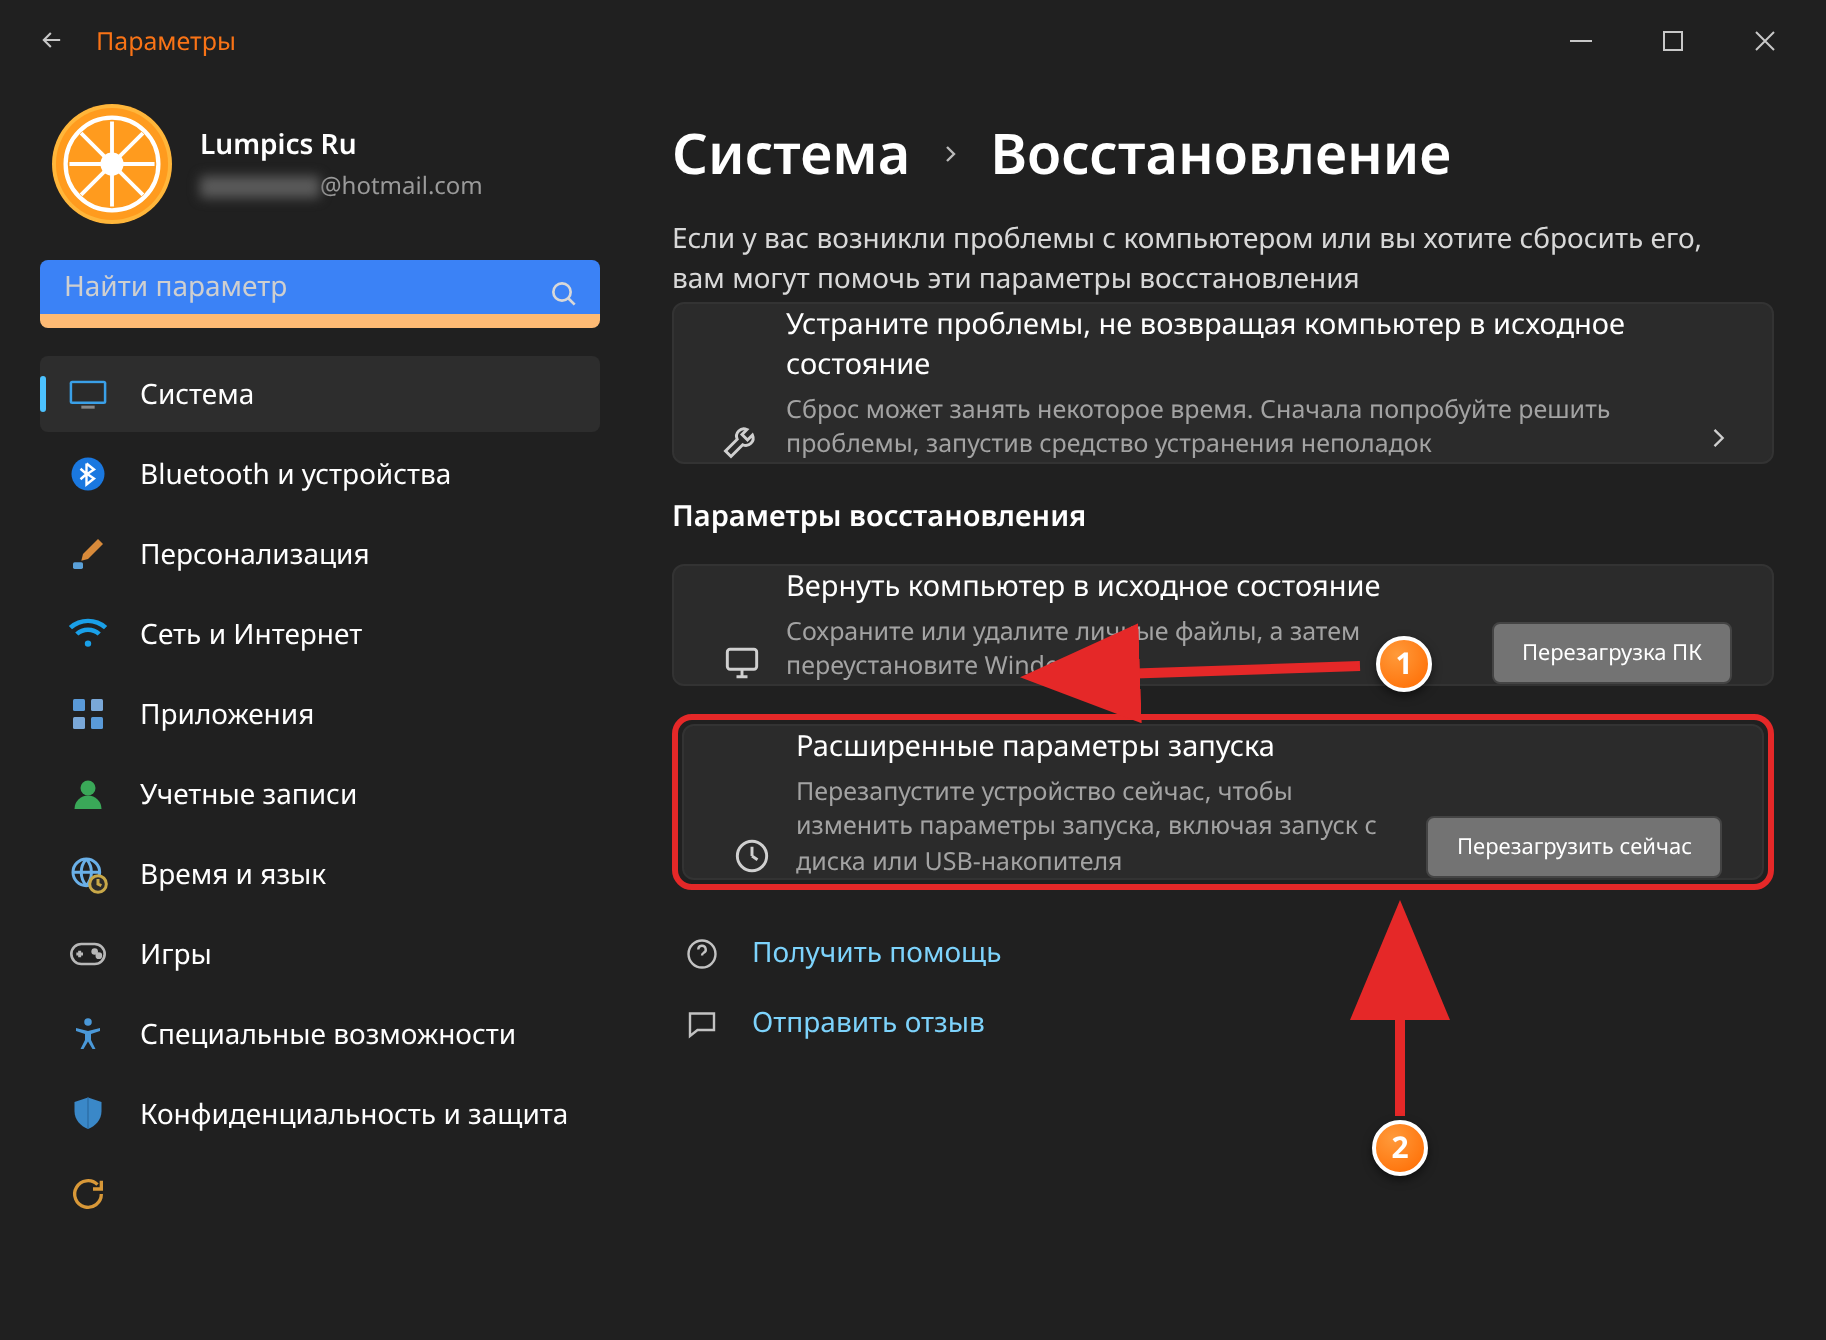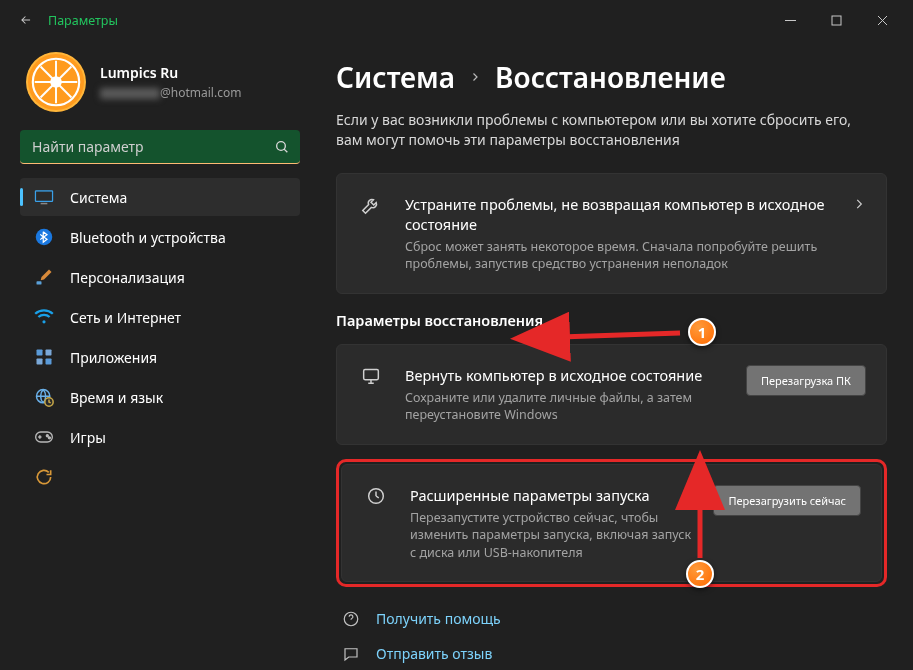--- a/index.html
+++ b/index.html
@@ -1,57 +1,57 @@
 <!DOCTYPE html>
 <html><head>
 <meta charset="utf-8">
 <style>
   * { box-sizing: border-box; margin: 0; padding: 0; font-family: "Segoe UI", system-ui, sans-serif; }
   body { background: #202020; color: #fff; width: 913px; height: 670px; overflow: hidden; position: relative; }
 
   
   .titlebar { height: 40px; display: flex; align-items: center; padding: 0 8px; }
   .titlebar .back { width: 36px; height: 36px; display:flex; align-items:center; justify-content:center; color:#c8c8c8; }
-  .titlebar .title { font-size: 12.5px; color:#22c55e; margin-left:4px; }
+  .titlebar .title { font-size: 12.5px; color:#f97316; margin-left:4px; }
   .titlebar .spacer { flex:1; }
   .winbtn { width:46px; height:32px; display:flex; align-items:center; justify-content:center; color:#c8c8c8; }
   .winbtn svg { width:11px; height:11px; }
 
   .body { display:flex; height: calc(100% - 40px); }
 
   
   .sidebar { width: 312px; padding: 12px 12px 0 20px; display:flex; flex-direction:column; overflow:hidden; }
 
   .profile { display:flex; align-items:center; gap:14px; margin-bottom:18px; padding-left:6px; }
   .avatar { width:60px; height:60px; border-radius:50%; background: radial-gradient(circle at 50% 50%, #ffb63a 0 30px, #ffa726 30px); display:flex; align-items:center; justify-content:center; position:relative; overflow:hidden; }
   .avatar svg { width:58px; height:58px; }
   .profile-name { font-size:14px; font-weight:600; color:#fff; margin-bottom:2px; }
   .profile-email { font-size:12px; color:#9a9a9a; position:relative; }
   .email-blur { filter: blur(3px); display:inline-block; background: #5a5a5a; color:transparent; border-radius:2px; width:60px; height:11px; vertical-align:middle; }
 
   .search { position:relative; margin: 0 0 14px 0; }
-  .search input { width:100%; height:34px; background:#14532d; border:none; border-bottom:1px solid #fdba74; border-radius:4px; color:#fff; padding:0 36px 0 12px; font-size:14px; outline:none; }
+  .search input { width:100%; height:34px; background:#3b82f6; border:none; border-bottom:7px solid #fdba74; border-radius:4px; color:#fff; padding:0 36px 0 12px; font-size:14px; outline:none; }
   .search input::placeholder { color:#cfcfcf; }
   .search .sicon { position:absolute; right:10px; top:8px; color:#d8d8d8; }
 
   .nav { display:flex; flex-direction:column; gap:2px; overflow-y:auto; }
   .nav-item { height:38px; display:flex; align-items:center; gap:16px; padding:0 12px 0 14px; border-radius:4px; font-size:14px; color:#fff; position:relative; }
   .nav-item.active { background:#2d2d2d; }
   .nav-item.active::before { content:''; position:absolute; left:0; top:10px; bottom:10px; width:3px; background:#4cc2ff; border-radius:2px; }
   .nav-icon { width:20px; height:20px; display:flex; align-items:center; justify-content:center; flex-shrink:0; }
   .nav-label { white-space:nowrap; }
 
   
   .main { flex:1; padding: 18px 26px 0 24px; overflow-y:auto; }
   .breadcrumb { display:flex; align-items:center; gap:14px; margin-bottom:14px; }
   .breadcrumb .crumb { font-size:28px; font-weight:600; color:#fff; }
   .breadcrumb .chev { color:#bababa; }
-  .intro { font-size:14px; color:#d8d8d8; line-height:1.45; margin-bottom:22px; max-width:520px; }
-
-  .card { background:#2b2b2b; border:1px solid #333; border-radius:6px; padding:20px 20px; display:flex; align-items:flex-start; gap:20px; margin-bottom:14px; position:relative; }
+  .intro { font-size:14px; color:#d8d8d8; line-height:1.45; max-width:520px; }
+
+  .card { background:#2b2b2b; border:1px solid #333; border-radius:6px; padding:0 20px; display:flex; align-items:flex-end; gap:8px; margin-bottom:14px; position:relative; }
   .card-icon { width:28px; display:flex; align-items:center; justify-content:center; color:#d0d0d0; flex-shrink:0; }
   .card-icon svg { width:22px; height:22px; }
   .card-body { flex:1; }
   .card-title { font-size:14.5px; color:#fff; margin-bottom:4px; }
   .card-desc { font-size:12.5px; color:#a3a3a3; line-height:1.4; }
   .card-action { color:#cfcfcf; flex-shrink:0; }
   .btn { background:#737373; border:1px solid #444; color:#fff; font-size:11px; padding:7px 14px; border-radius:4px; white-space:nowrap; }
 
   .section-title { font-size:14.5px; font-weight:600; color:#fff; margin:16px 0 14px 0; }
 
@@ -173,39 +173,66 @@
               <rect x="2" y="2" width="8" height="8" rx="1" fill="#5a9ad8"></rect>
               <rect x="14" y="2" width="8" height="8" rx="1" fill="#7aa8d8"></rect>
               <rect x="2" y="14" width="8" height="8" rx="1" fill="#7aa8d8"></rect>
               <rect x="14" y="14" width="8" height="8" rx="1" fill="#5a9ad8"></rect>
             </svg>
           </span>
           <span class="nav-label">Приложения</span>
         </div>
         <div class="nav-item">
           <span class="nav-icon">
+            <svg width="18" height="18" viewBox="0 0 24 24" fill="#3aa858">
+              <circle cx="12" cy="8" r="5"></circle>
+              <path d="M3 22a9 9 0 0118 0z"></path>
+            </svg>
+          </span>
+          <span class="nav-label">Учетные записи</span>
+        </div>
+        <div class="nav-item">
+          <span class="nav-icon">
             <svg width="20" height="20" viewBox="0 0 24 24" fill="none" stroke="#6ab0e8" stroke-width="1.8">
               <circle cx="11" cy="11" r="8"></circle>
               <path d="M3 11h16M11 3a12 12 0 010 16M11 3a12 12 0 000 16"></path>
               <circle cx="18" cy="18" r="5" fill="#2a2a2a" stroke="#c8a848"></circle>
               <path d="M18 15v3l2 1" stroke="#c8a848"></path>
             </svg>
           </span>
           <span class="nav-label">Время и язык</span>
         </div>
         <div class="nav-item">
           <span class="nav-icon">
             <svg width="20" height="16" viewBox="0 0 24 18" fill="none" stroke="#b8b8b8" stroke-width="1.6">
               <rect x="2" y="3" width="20" height="12" rx="6"></rect>
               <path d="M7 7v4M5 9h4" stroke-width="1.8"></path>
               <circle cx="16" cy="7.5" r="1.2" fill="#b8b8b8"></circle>
               <circle cx="18.5" cy="10" r="1.2" fill="#b8b8b8"></circle>
             </svg>
           </span>
           <span class="nav-label">Игры</span>
+        </div>
+        <div class="nav-item">
+          <span class="nav-icon">
+            <svg width="18" height="18" viewBox="0 0 24 24" fill="#4a98d8">
+              <circle cx="12" cy="4" r="2.5"></circle>
+              <path d="M4 8l8 2 8-2v2l-6 2v4l3 6h-2l-3-5-3 5H7l3-6v-4L4 10z"></path>
+            </svg>
+          </span>
+          <span class="nav-label">Специальные возможности</span>
+        </div>
+        <div class="nav-item">
+          <span class="nav-icon">
+            <svg width="18" height="20" viewBox="0 0 24 26" fill="none">
+              <path d="M12 2l9 3v6c0 6-4 10-9 12-5-2-9-6-9-12V5z" fill="#3a88c8"></path>
+              <path d="M12 2v21" stroke="#2a6aa0" stroke-width=".8"></path>
+            </svg>
+          </span>
+          <span class="nav-label">Конфиденциальность и защита</span>
         </div>
         <div class="nav-item">
           <span class="nav-icon">
             <svg width="20" height="20" viewBox="0 0 24 24" fill="none" stroke="#d89838" stroke-width="2">
               <path d="M20 12a8 8 0 11-2.3-5.6M20 4v5h-5"></path>
             </svg>
           </span>
         </div>
       </nav>
   </aside>

